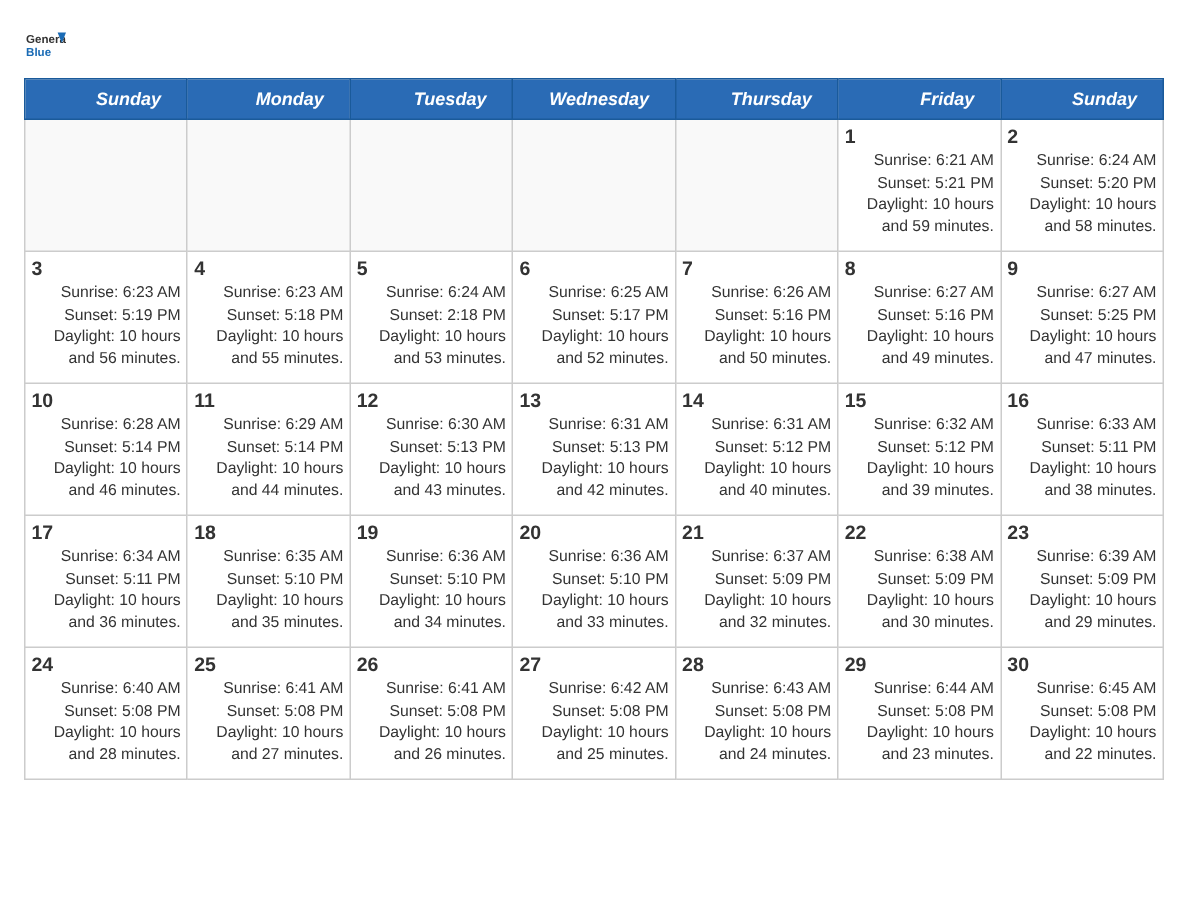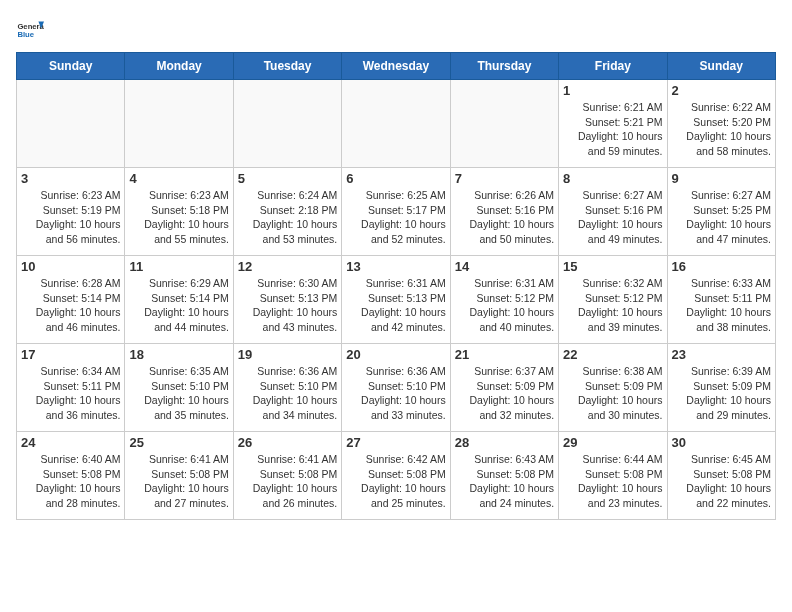--- a/index.html
+++ b/index.html
@@ -38,25 +38,26 @@
       color: #555;
     }
     .calendar {
       width: 100%;
       border-collapse: collapse;
       font-size: 11px;
     }
     .calendar th {
       background: #2a6bb5;
       color: #fff;
-      padding: 6px 0;
-      text-align: center;
+      padding: 6px 17px;
+      text-align: right;
       font-size: 12px;
       font-weight: bold;
       border: 1px solid #1a5a9a;
+      font-style: italic;
     }
     .calendar td {
       border: 1px solid #ccc;
       vertical-align: top;
       padding: 3px 4px;
       width: 108px;
       min-height: 80px;
       height: 88px;
       color: #333;
     }
@@ -113,21 +114,21 @@
         <td class="empty"></td>
         <td class="empty"></td>
         <td>
           <span class="day-number">1</span>
           <div class="day-info">Sunrise: 6:21 AM
 Sunset: 5:21 PM
 Daylight: 10 hours and 59 minutes.</div>
         </td>
         <td>
           <span class="day-number">2</span>
-          <div class="day-info">Sunrise: 6:22 AM
+          <div class="day-info">Sunrise: 6:24 AM
 Sunset: 5:20 PM
 Daylight: 10 hours and 58 minutes.</div>
         </td>
       </tr>
       <tr>
         <td>
           <span class="day-number">3</span>
           <div class="day-info">Sunrise: 6:23 AM
 Sunset: 5:19 PM
 Daylight: 10 hours and 56 minutes.</div>

